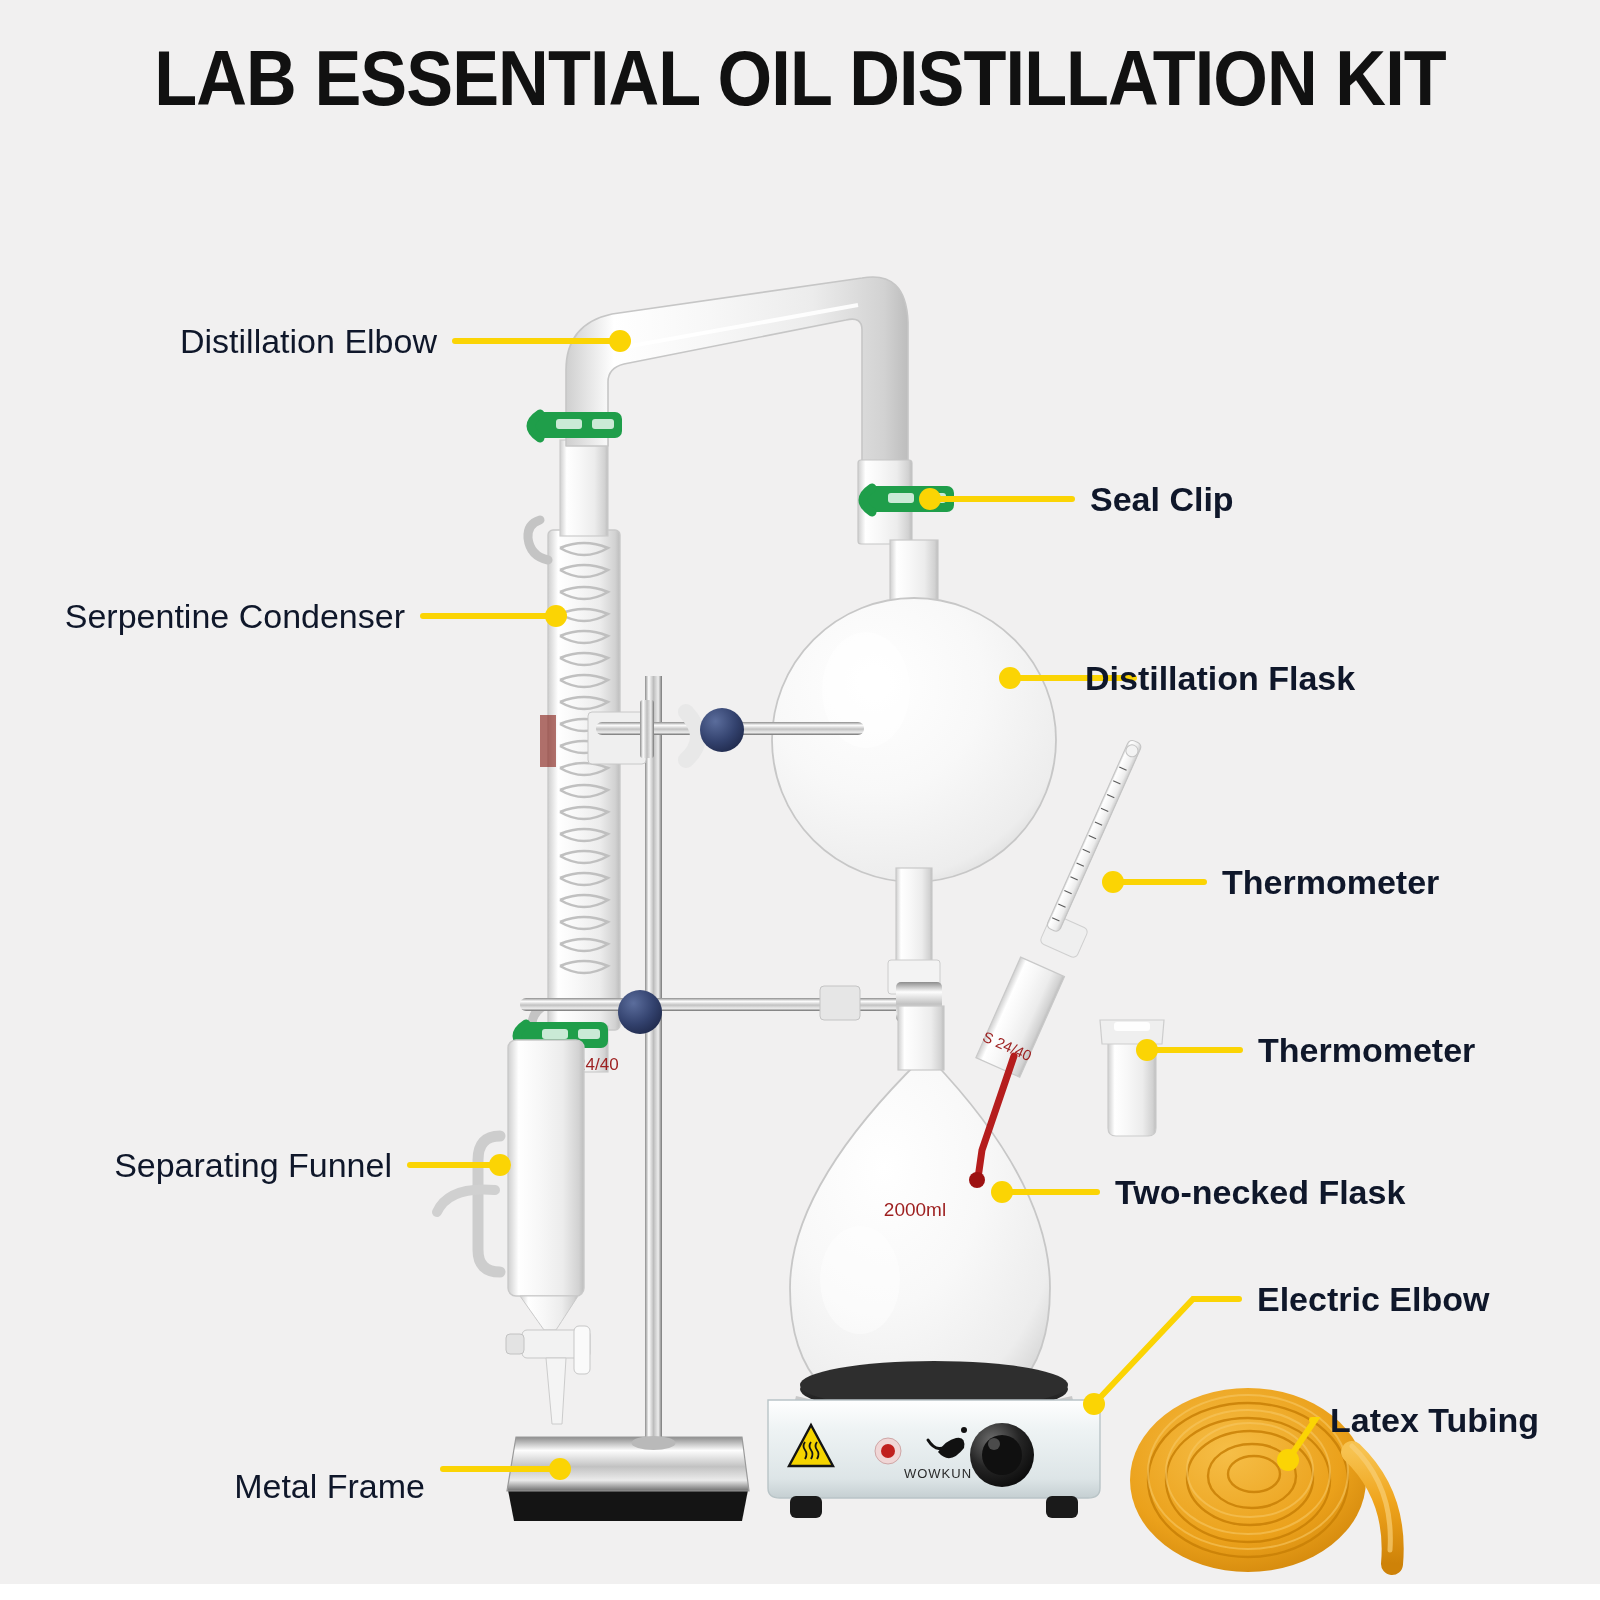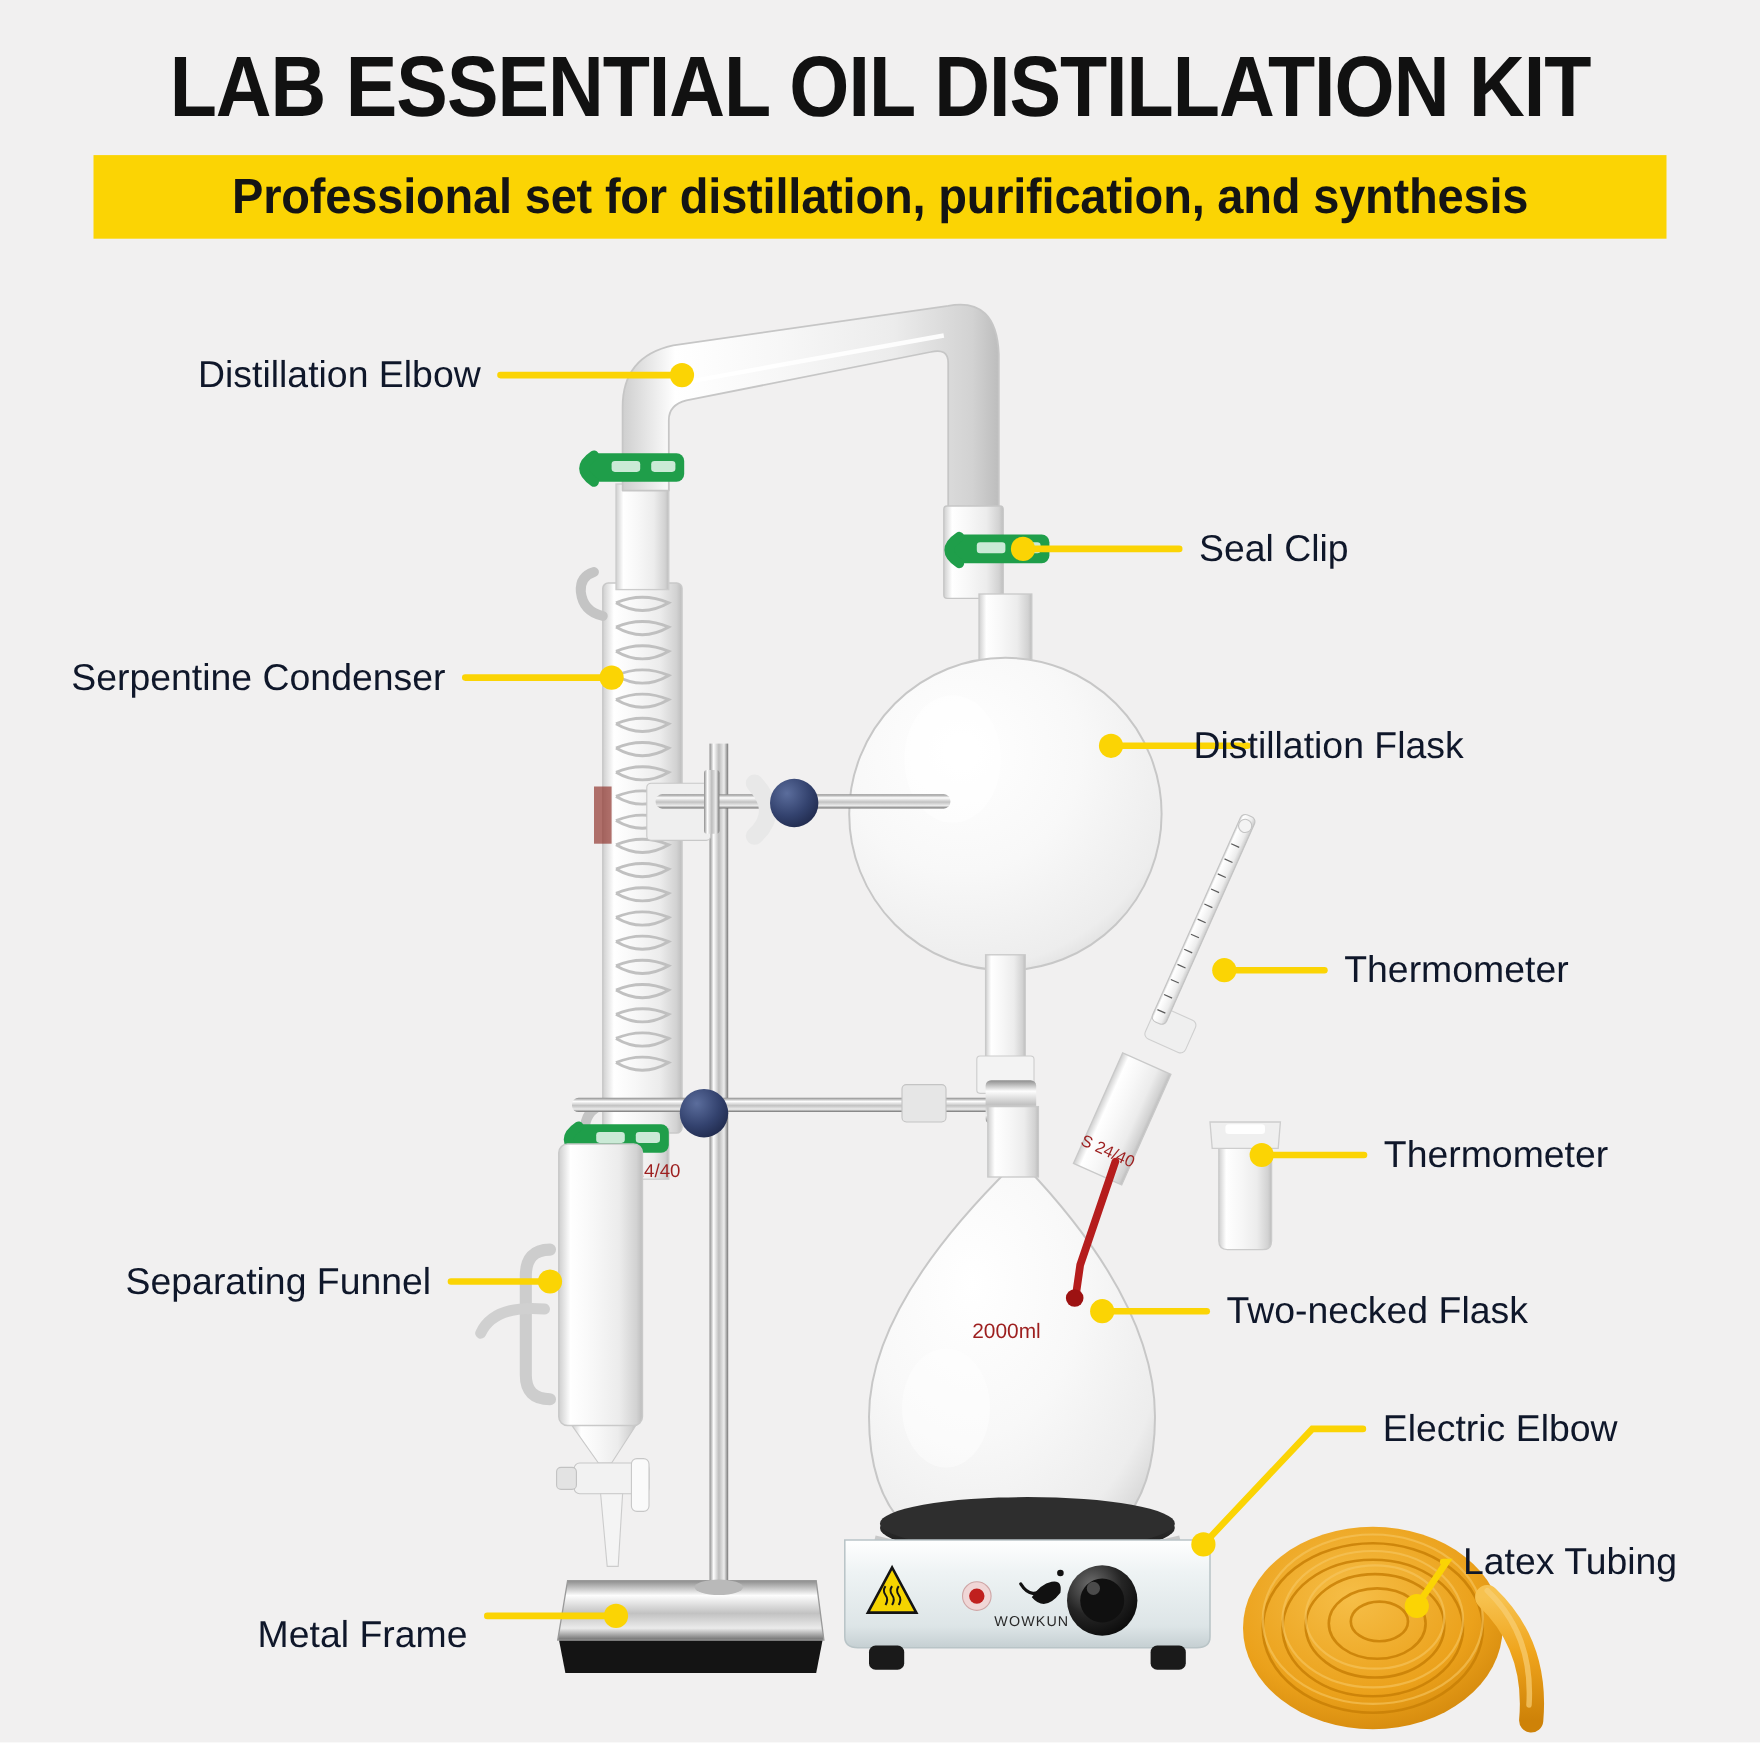--- a/index.html
+++ b/index.html
@@ -23,34 +23,31 @@
     font-family:"Liberation Sans Narrow","Liberation Sans",sans-serif;
     font-weight:bold;font-size:45px;color:#141414;letter-spacing:-0.2px;
     transform:scaleX(0.95);white-space:nowrap;
   }
 
   
   .lbl{
     position:absolute;font-size:34px;color:#0f172a;white-space:nowrap;
     font-family:"Liberation Sans",sans-serif;line-height:34px;
   }
-  .lbl.r{transform:translateY(-50%);}
+  .lbl.r{transform:translateY(-50%);font-weight:bold;}
   .lbl.l{transform:translate(-100%,-50%);}
 
   svg.art{position:absolute;left:0;top:0;width:1600px;height:1600px;}
 </style>
 </head>
 <body>
 
 <div id="stage">
 
   <div class="title">LAB ESSENTIAL OIL DISTILLATION KIT</div>
-  <div class="subbar">
-    <span>Professional set for distillation, purification, and synthesis</span>
-  </div>
 
   <svg class="art" viewBox="0 0 1600 1600">
     <defs>
       <linearGradient id="glassV" x1="0" y1="0" x2="1" y2="0">
         <stop offset="0" stop-color="#cfcfcf"></stop>
         <stop offset="0.14" stop-color="#ffffff"></stop>
         <stop offset="0.42" stop-color="#f7f7f7"></stop>
         <stop offset="0.72" stop-color="#ececec"></stop>
         <stop offset="0.93" stop-color="#d2d2d2"></stop>
         <stop offset="1" stop-color="#bdbdbd"></stop>

